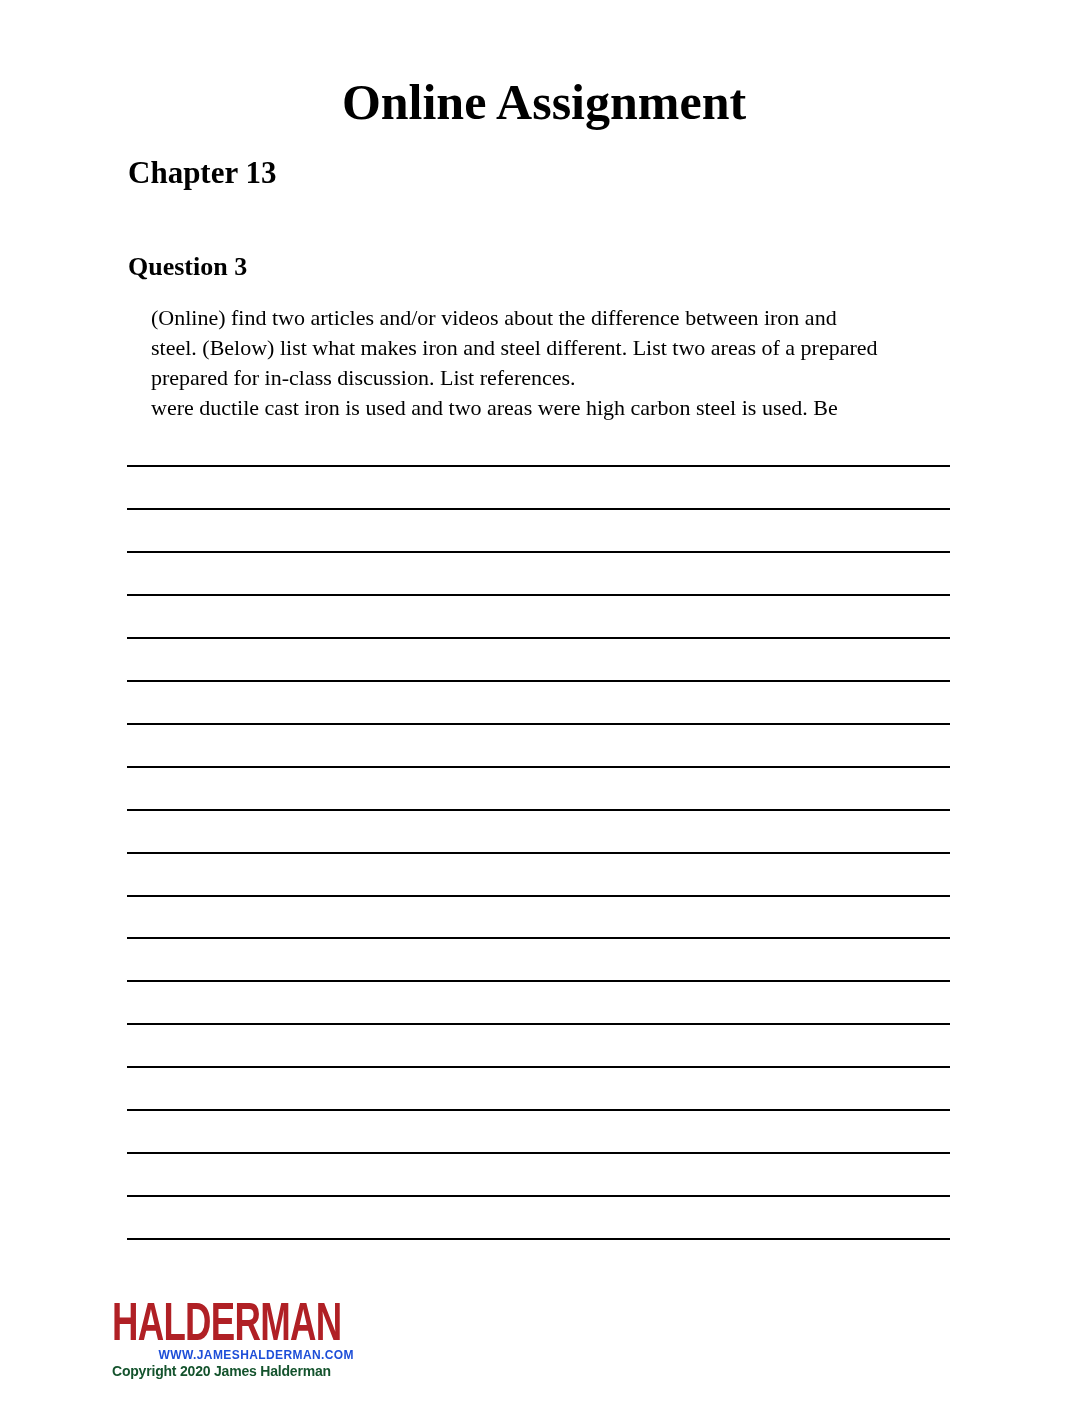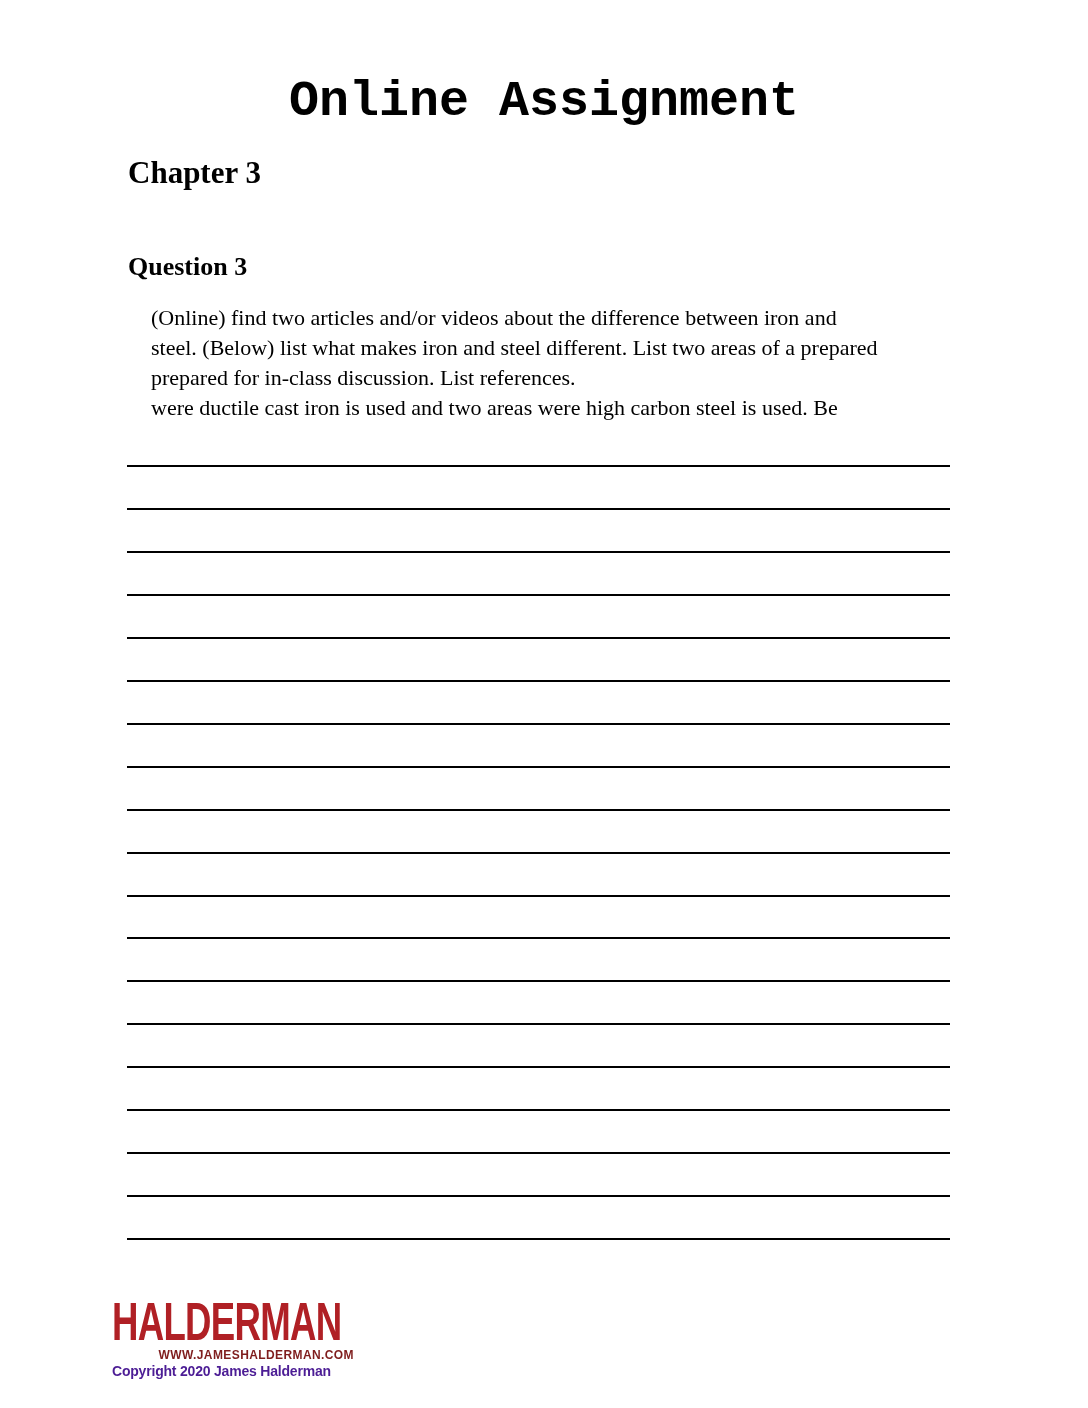--- a/index.html
+++ b/index.html
@@ -19,21 +19,20 @@
   .doc-title {
     position: absolute;
     top: 76px;
     left: 0;
     width: 100%;
     text-align: center;
     font-weight: bold;
     font-size: 50px;
     line-height: 52px;
     letter-spacing: 0px;
-    font-family: Liberation Mono, monospace;
   }
   .chapter-block {
     position: absolute;
     top: 152px;
     left: 128px;
     font-weight: bold;
     font-size: 31px;
     line-height: 42px;
   }
   .question-label {
@@ -96,33 +95,33 @@
     letter-spacing: 0.4px;
     white-space: nowrap;
   }
   .copyright-line {
     display: block;
     margin-top: 1px;
     font-weight: bold;
     font-size: 14px;
     line-height: 17px;
     letter-spacing: -0.2px;
-    color: #4c1d95;
+    color: #14532d;
     white-space: nowrap;
   }
 </style>
 </head>
 <body>
 
 <div class="page">
 
   <div class="doc-title">Online Assignment</div>
 
   <div class="chapter-block">
-    <div>Chapter 3</div>
+    <div>Chapter 13</div>
   </div>
 
   <div class="question-label">Question 3</div>
 
   <div class="question-text">
     <div>(Online) find two articles and/or videos about the difference between iron and</div>
     <div>steel. (Below) list what makes iron and steel different. List two areas of a prepared</div>
     <div>prepared for in-class discussion. List references.</div>
     <div>were ductile cast iron is used and two areas were high carbon steel is used. Be</div>
   </div>
@@ -144,17 +143,17 @@
       <div class="answer-line" style="top: 558px; background: rgb(0, 0, 0);"></div>
       <div class="answer-line" style="top: 601px; background: rgb(0, 0, 0);"></div>
       <div class="answer-line" style="top: 644px; background: rgb(0, 0, 0);"></div>
       <div class="answer-line" style="top: 687px; background: rgb(0, 0, 0);"></div>
       <div class="answer-line" style="top: 730px; background: rgb(0, 0, 0);"></div>
       <div class="answer-line" style="top: 773px; background: rgb(0, 0, 0);"></div>
     </div>
 
   <div class="footer">
     <span class="halderman-logo" style="color: rgb(176, 32, 37);">HALDERMAN</span>
-    <span class="website-url" style="color: #7f1d1d;">WWW.JAMESHALDERMAN.COM</span>
+    <span class="website-url" style="color: #1d4ed8;">WWW.JAMESHALDERMAN.COM</span>
     <span class="copyright-line">Copyright 2020 James Halderman</span>
   </div>
 
 </div>
 
 </body></html>

